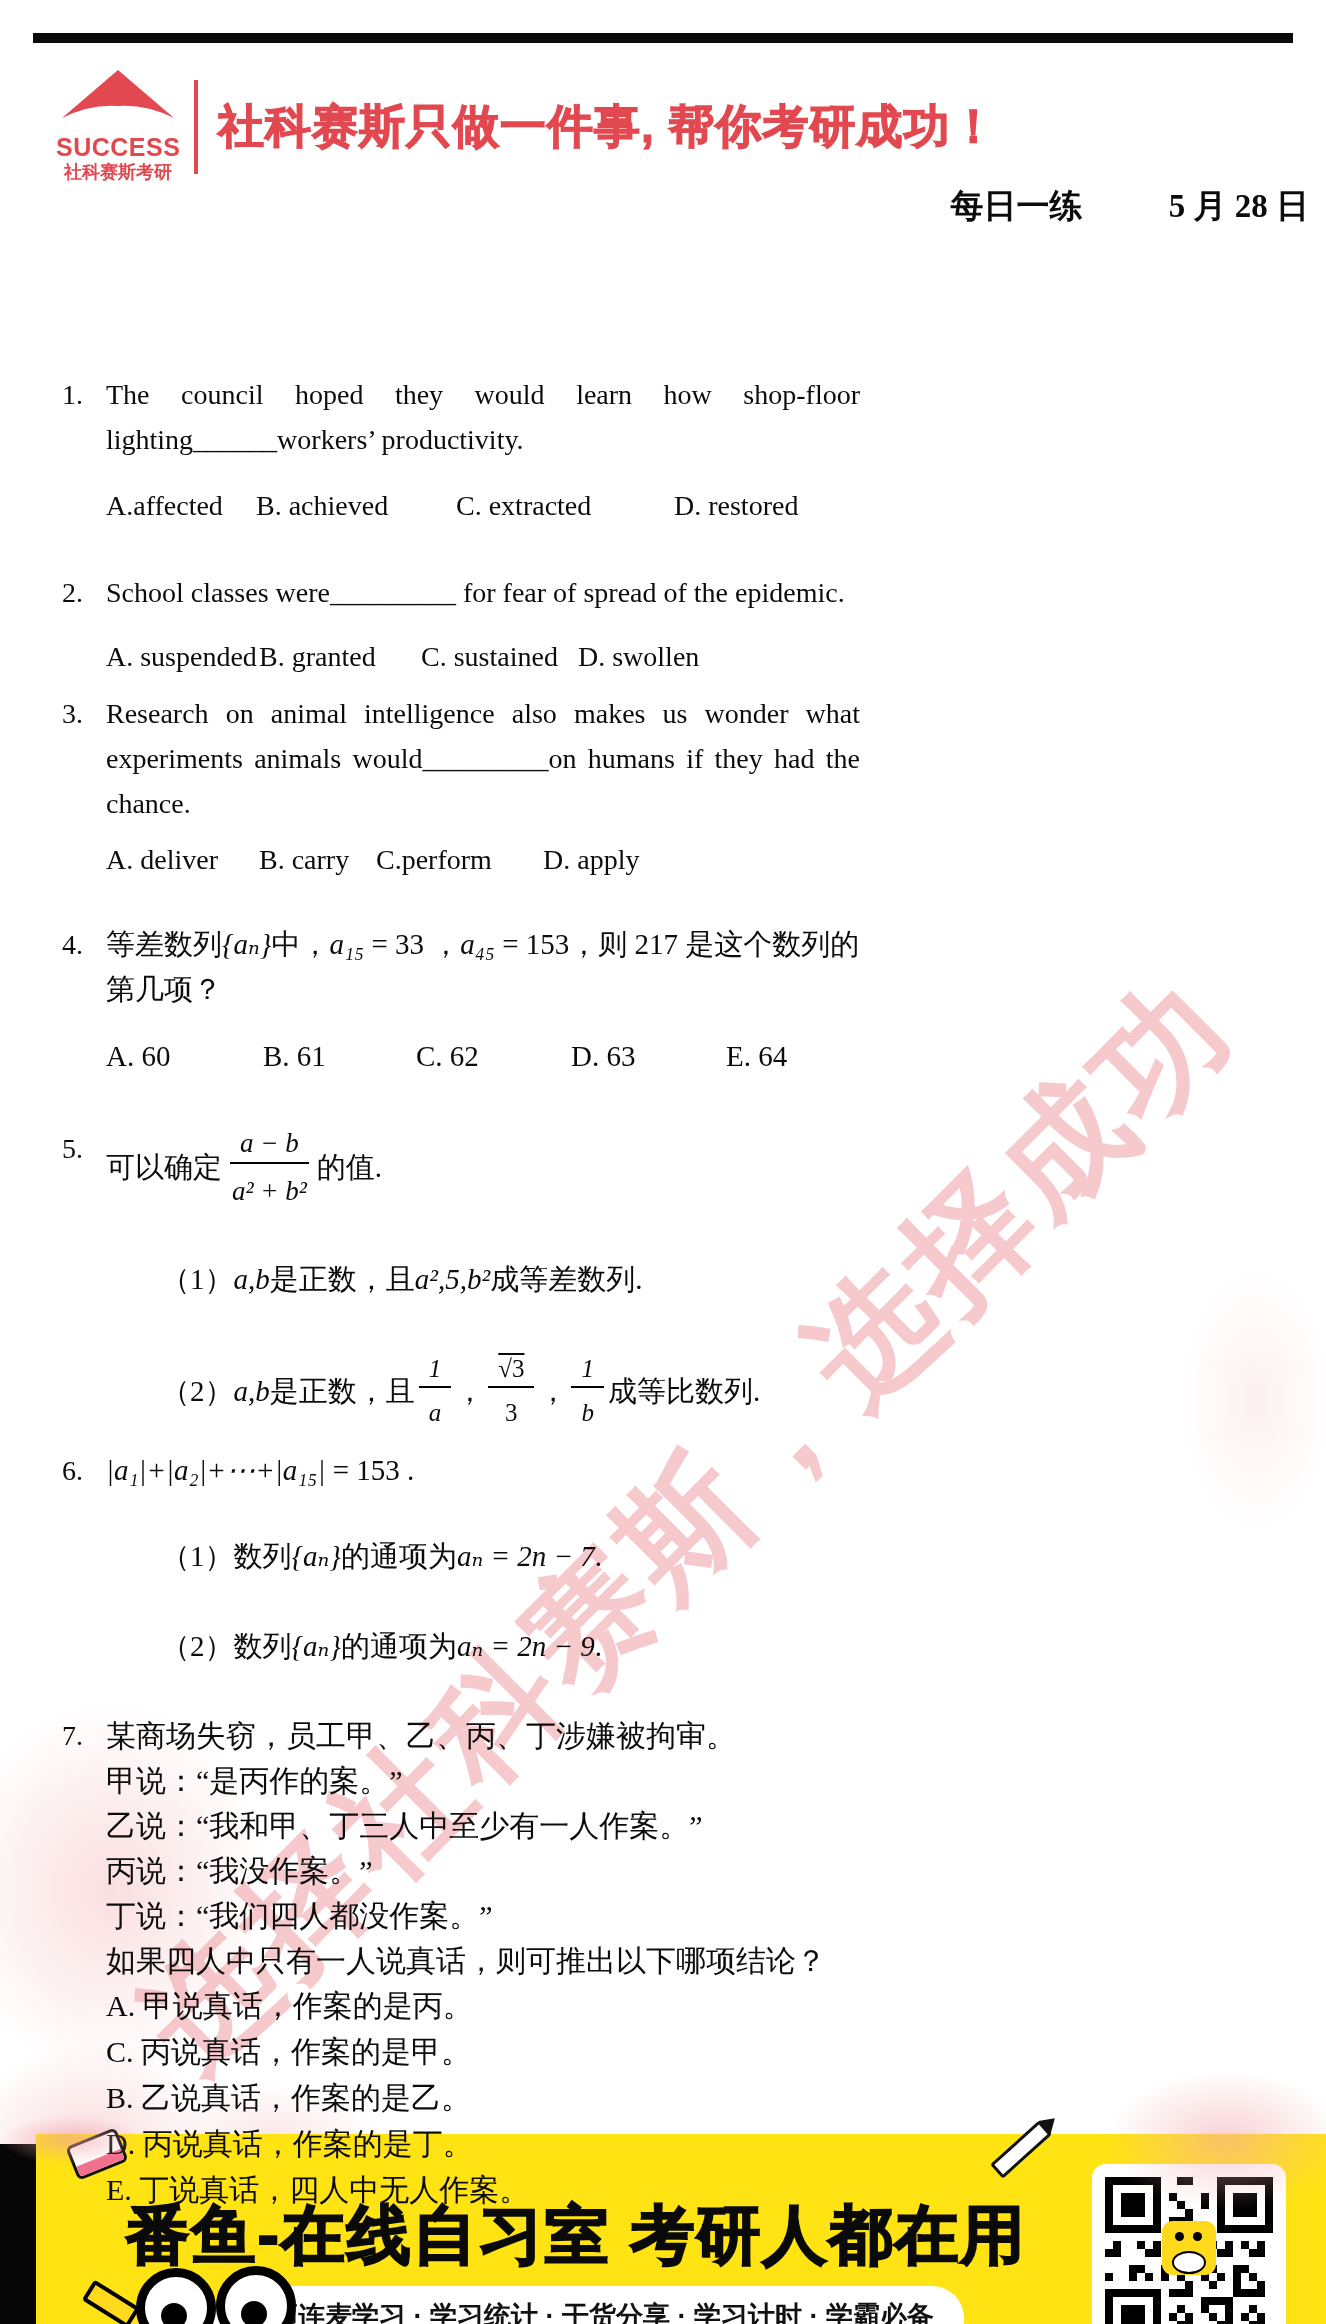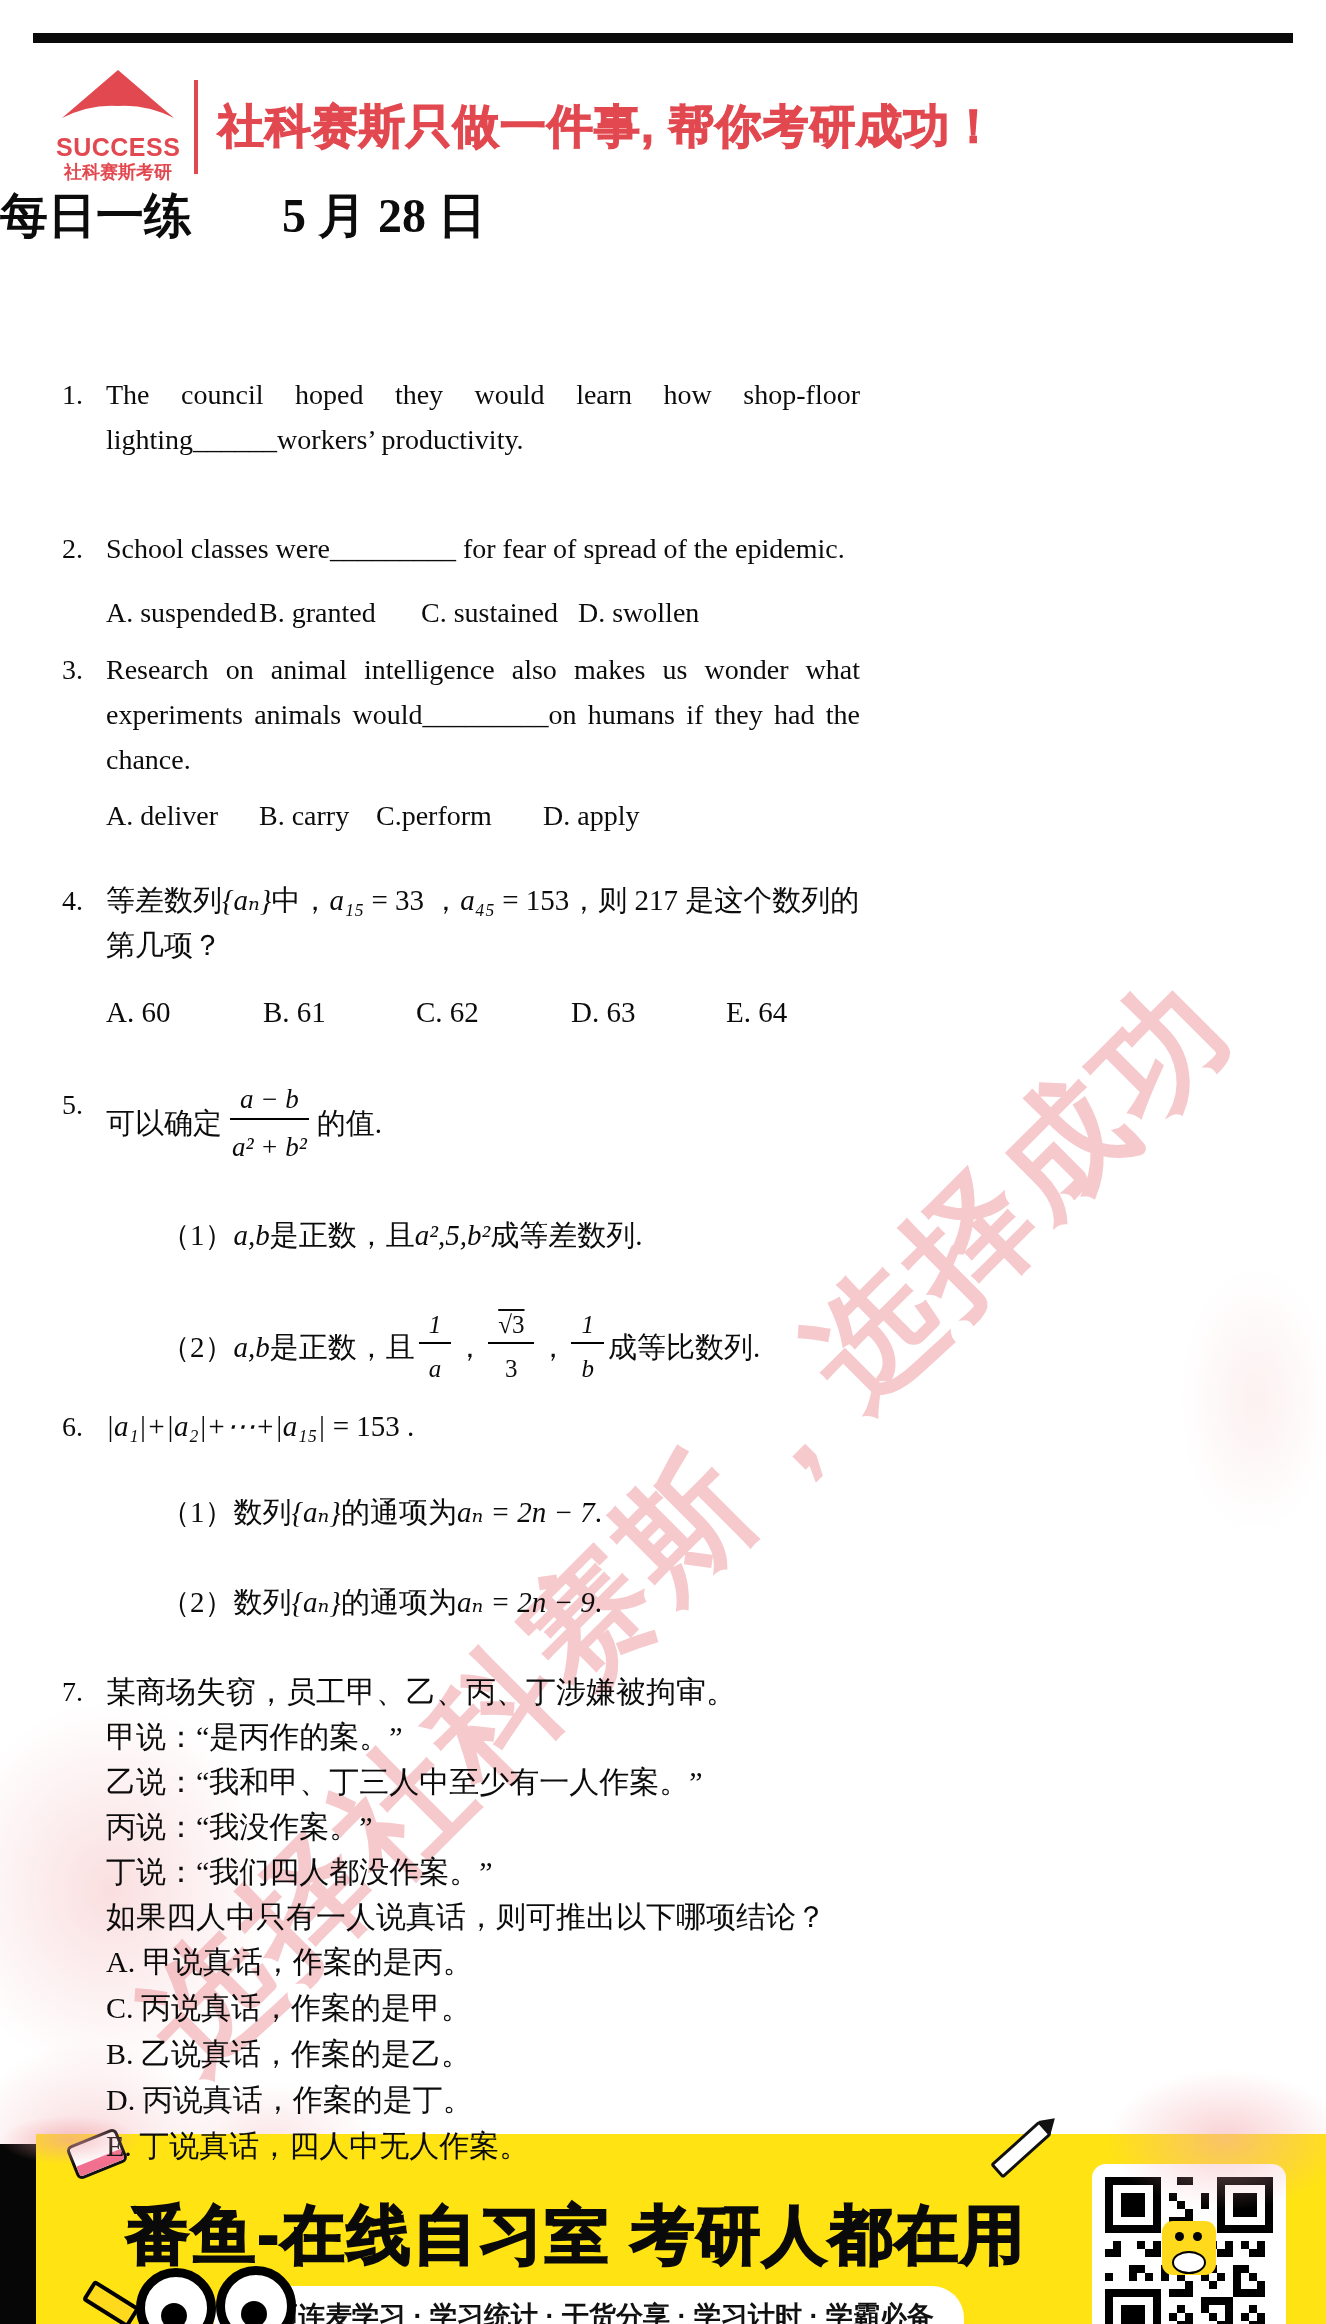--- a/index.html
+++ b/index.html
@@ -31,22 +31,22 @@
   .logo-text{font-family:"Liberation Sans","DejaVu Sans",sans-serif;font-weight:bold;
              font-size:25px;letter-spacing:.5px;line-height:26px;margin-top:12px;}
   .logo-sub{font-family:"Liberation Sans","DejaVu Sans",sans-serif;font-weight:bold;
             font-size:18px;line-height:24px;}
   .divider{width:4px;height:94px;background:#e2484f;margin:0 20px 0 14px;}
   .slogan{font-family:"Liberation Sans","DejaVu Sans",sans-serif;font-weight:bold;
           font-size:46px;color:#e2484f;letter-spacing:1px;-webkit-text-stroke:1.2px #e2484f;
           white-space:nowrap;}
 
   
-  .title{position:absolute;left:0;right:17px;top:184px;text-align:left;
-         font-size:48px;font-weight:bold;z-index:2;}
+  .title{position:absolute;left:0;right:17px;top:184px;text-align:right;
+         font-size:33px;font-weight:bold;z-index:2;}
   .title .t-main{margin-right:78px;}
 
   
   .content{position:absolute;left:62px;top:372px;width:798px;z-index:2;}
   .q{display:flex;}
   .qn{width:44px;flex:none;font-size:28px;line-height:45px;}
   .qb{flex:1;font-size:28px;line-height:45px;}
   .qtext{text-align:justify;}
   .opts{display:grid;line-height:44px;white-space:nowrap;}
   .q1o{grid-template-columns:150px 200px 218px auto;}
@@ -151,20 +151,26 @@
 
   <div class="watermark">选择社科赛斯，选择成功</div>
 
   <div class="content">
 
     <div class="q mb42">
       <div class="qn">1.</div>
       <div class="qb">
         <div class="qtext">The council hoped they would learn how shop-floor lighting______workers’ productivity.</div>
         <div class="sp22"></div>
+        <div class="opts q1o">
+          <span>A.affected</span>
+          <span>B. achieved</span>
+          <span>C. extracted</span>
+          <span>D. restored</span>
+        </div>
       </div>
     </div>
 
     <div class="q mb12">
       <div class="qn">2.</div>
       <div class="qb">
         <div class="qtext">School classes were_________ for fear of spread of the epidemic.</div>
         <div class="sp20"></div>
         <div class="opts q2o">
           <span>A. suspended</span>

